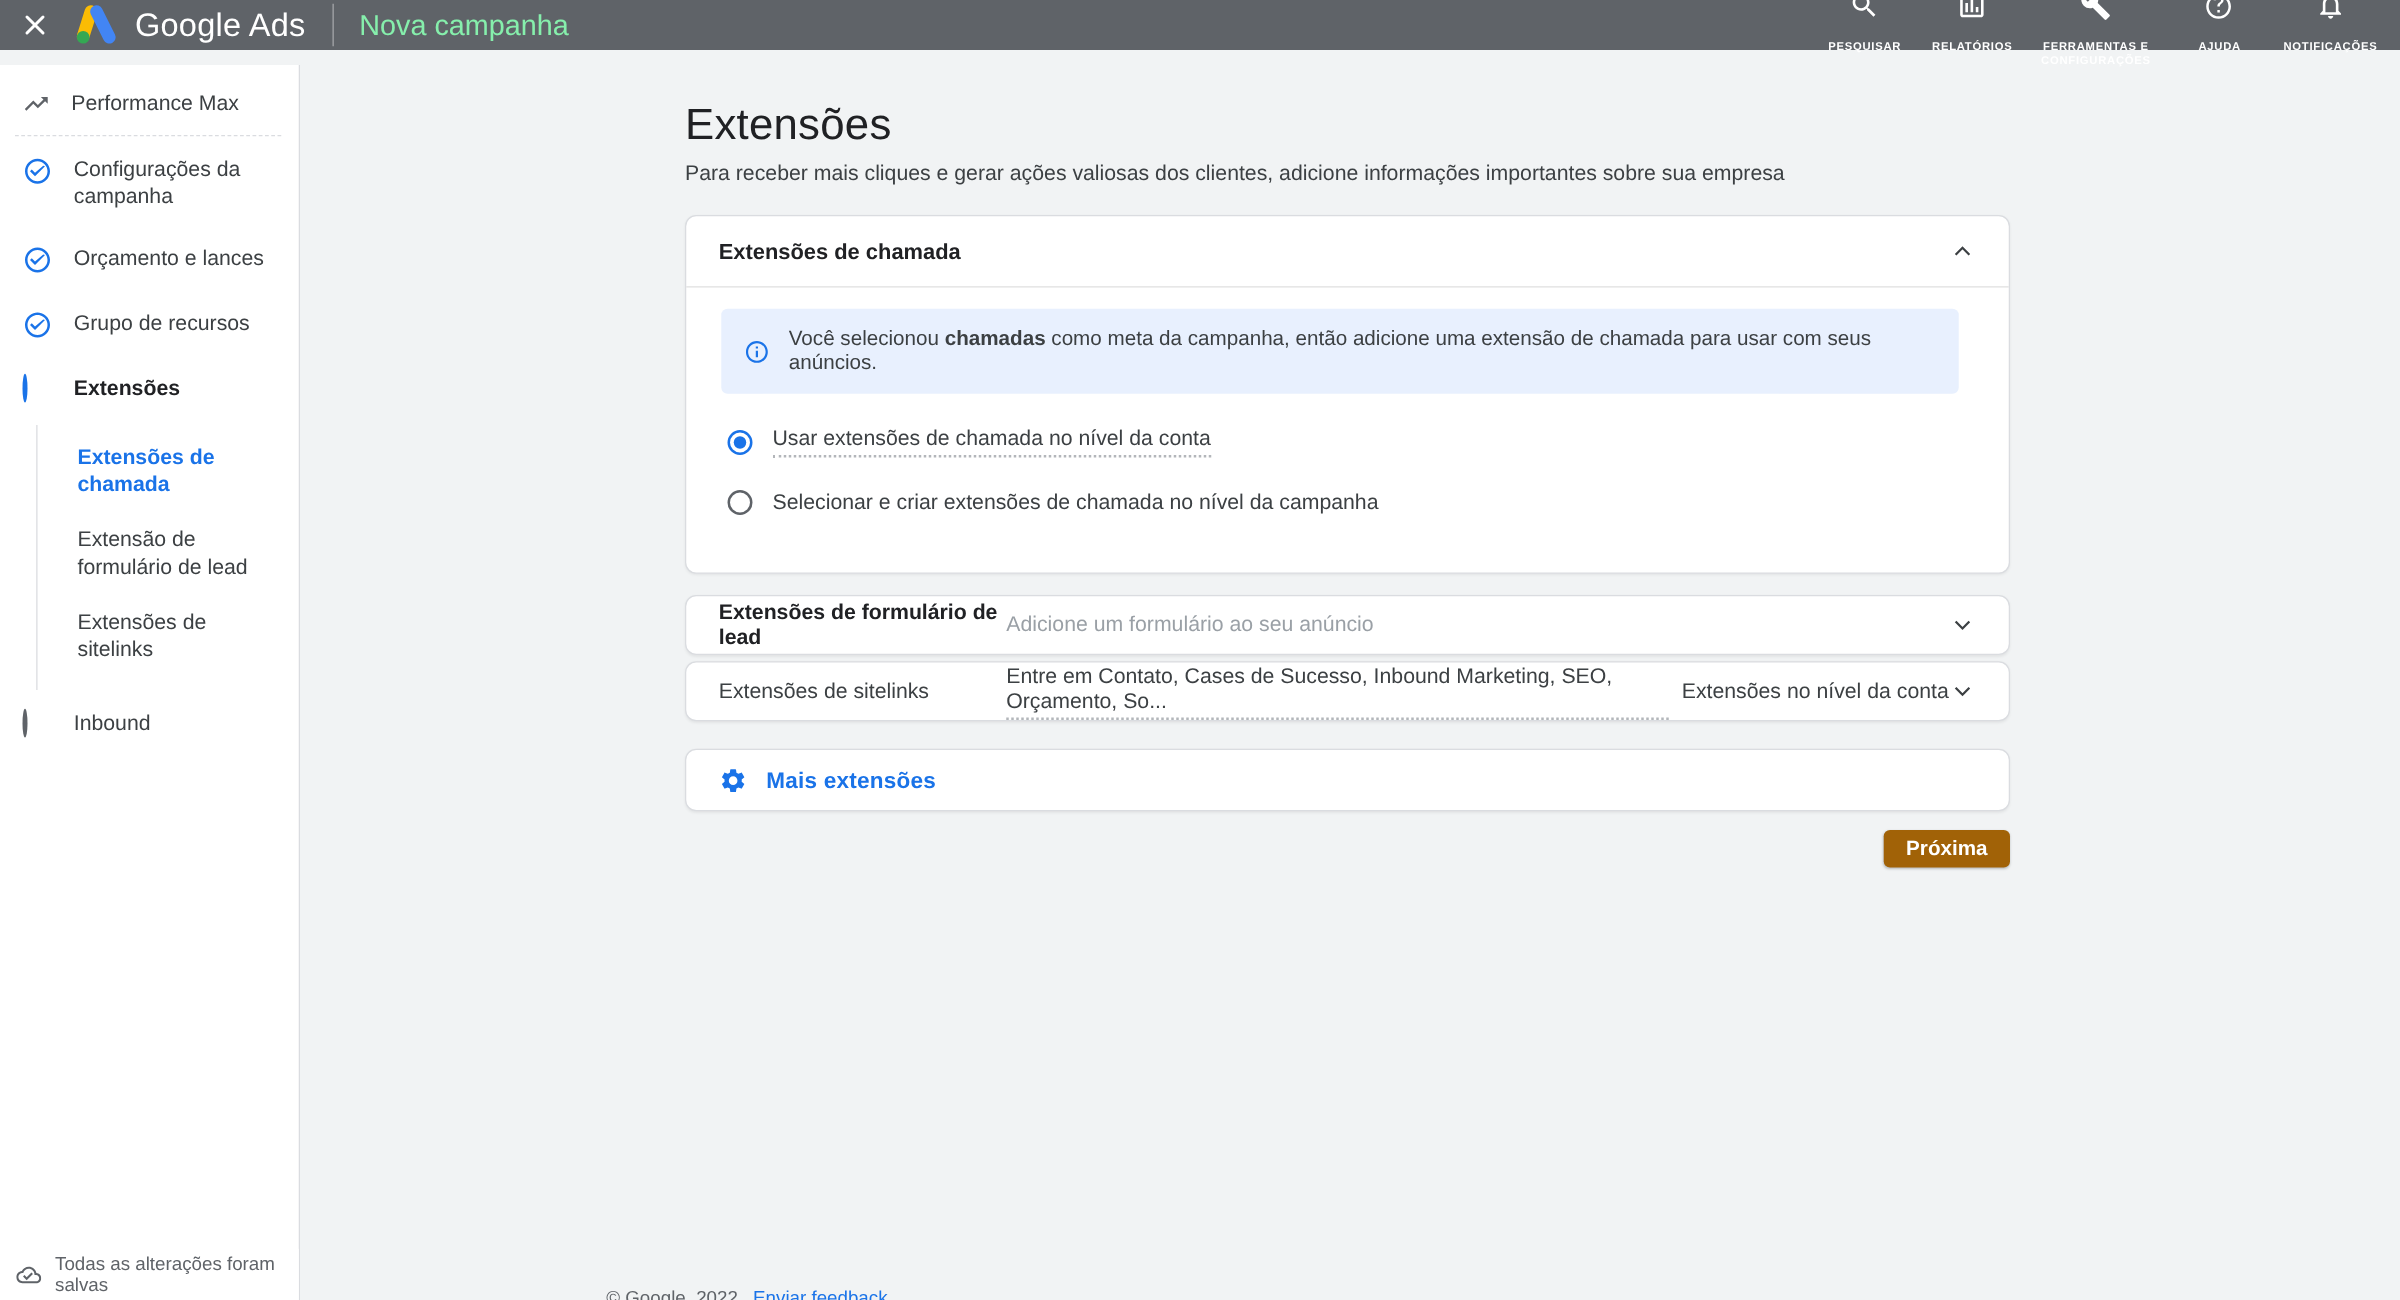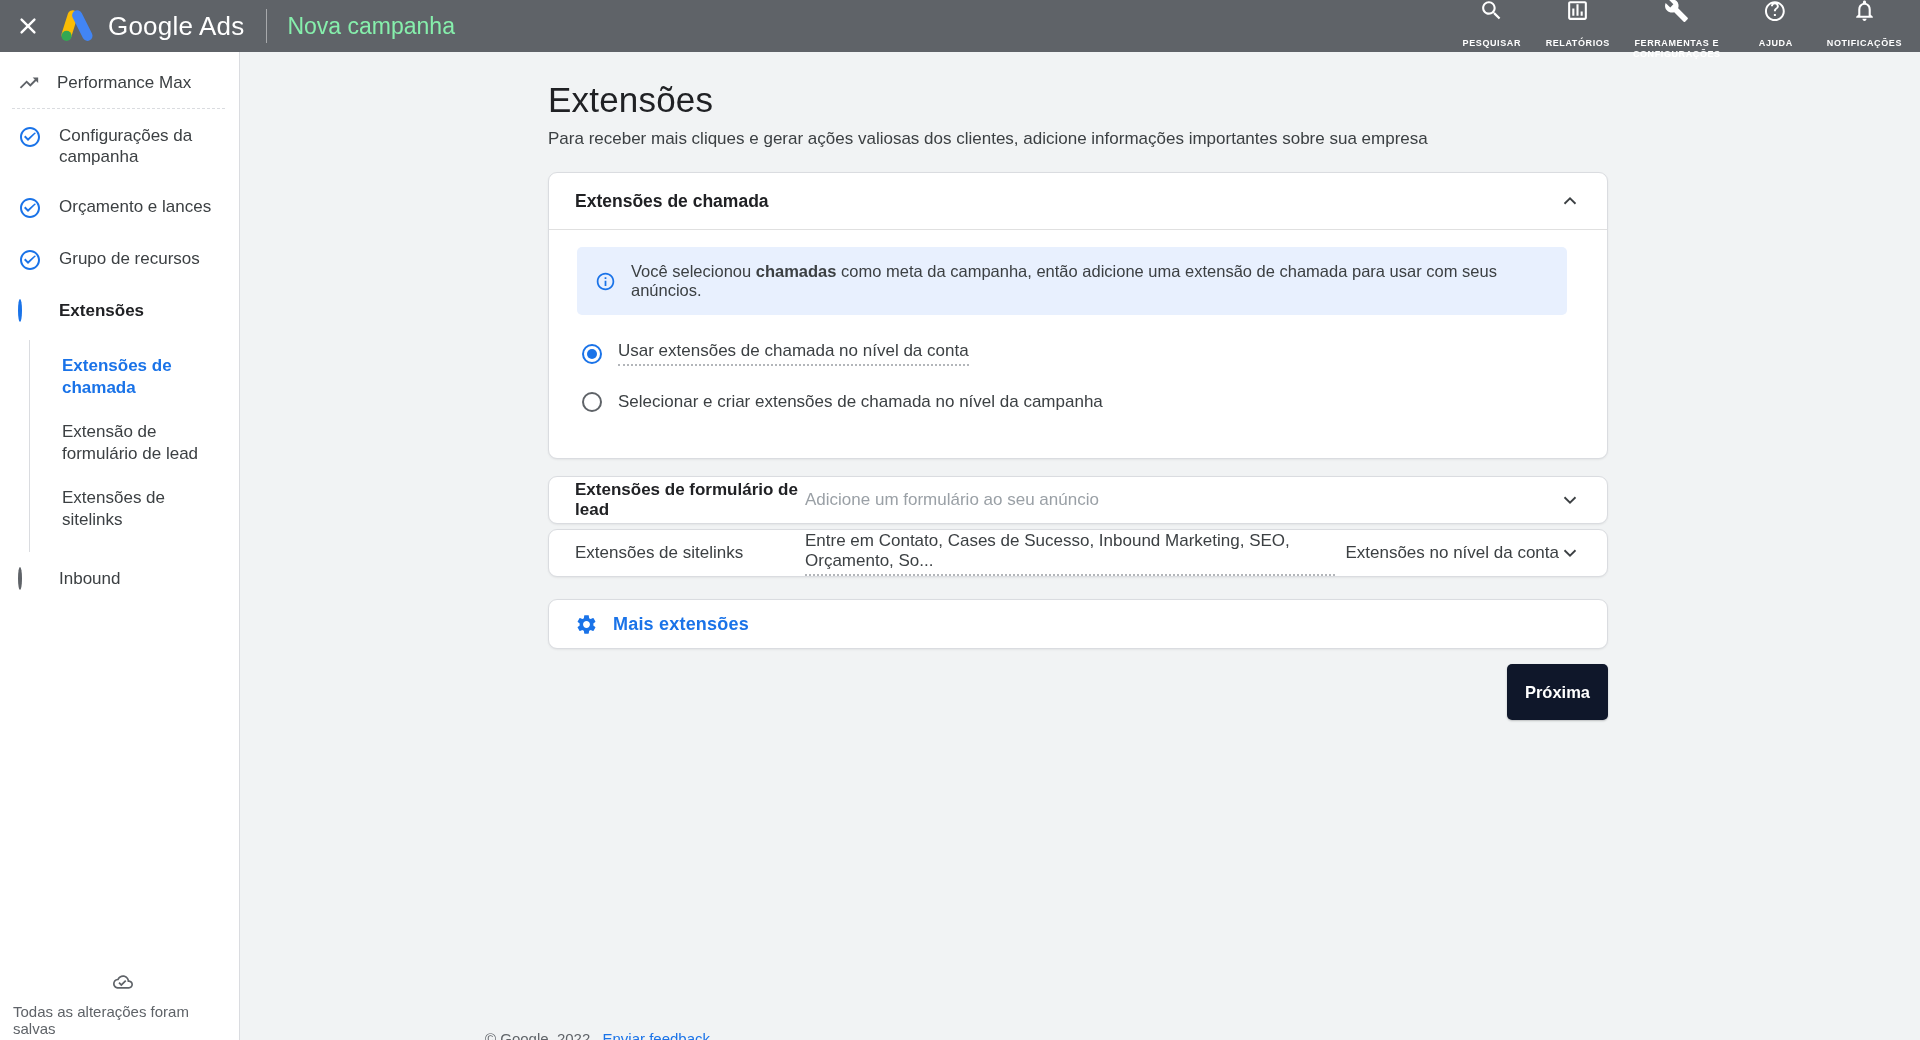--- a/index.html
+++ b/index.html
@@ -1,19 +1,19 @@
 <!DOCTYPE html>
 <html lang="pt-BR"><head>
 <meta charset="utf-8">
 <style>
   * { margin:0; padding:0; box-sizing:border-box; }
   html,body { width:1920px; height:1040px; overflow:hidden; font-family:"Liberation Sans", sans-serif; background:#f1f3f4; }
 
   
-  .topbar { position:fixed; top:0; left:0; width:100%; height:52px; background:#5f6368; display:flex; align-items:center; z-index:50; }
+  .topbar { position:fixed; top:0; left:0; width:100%; height:40px; background:#5f6368; display:flex; align-items:center; z-index:50; }
   .topbar-left { display:flex; align-items:center; height:100%; }
   .close-btn { width:56px; height:100%; display:flex; align-items:center; justify-content:center; cursor:pointer; }
   .logo { width:42px; height:38px; margin-right:10px; }
   .brand { color:#fff; font-size:26px; letter-spacing:.2px; }
   .tb-divider { width:1px; height:34px; background:rgba(255,255,255,.45); margin:0 20px 0 22px; }
   .page-title { color:#86efac; font-size:23px; }
   .topbar-right { margin-left:auto; display:flex; align-items:flex-start; gap:8px; padding:6px 14px 0 0; }
   .tb-action { display:flex; flex-direction:column; align-items:center; gap:15px; min-width:78px; max-width:104px; cursor:pointer; padding:2px 4px; }
   .tb-action svg { width:25px; height:25px; }
   .tb-action .lbl { color:#fff; font-size:9px; font-weight:700; letter-spacing:.6px; text-align:center; line-height:1.25; text-transform:uppercase; }
@@ -23,21 +23,21 @@
   .side-head { display:flex; align-items:center; gap:17px; padding:20px 18px 12px 18px; font-size:17px; color:#3c4043;text-align:right; }
   .dash-div { border-bottom:1px dashed #dadce0; margin:2px 14px 2px 12px; }
   .step { display:flex; align-items:flex-start; gap:17px; padding:14px 18px; font-size:17px; color:#3c4043; cursor:pointer; line-height:1.25; }
   .step .ic { width:24px; height:24px; flex:none; }
   .step.current { font-weight:700; color:#202124; }
   .ring { width:20px; height:20px; border-radius:50%; border:2.5px solid #1a73e8; margin:0 auto; }
   .ring.gray { border-color:#5f6368; }
   .sub-list { margin:2px 0 2px 29px; border-left:1px solid #dadce0; padding:4px 10px 10px 32px; }
   .sub-item { font-size:17px; color:#3c4043; padding:11px 0; cursor:pointer; line-height:1.3; }
   .sub-item.active { color:#1a73e8; font-weight:700; }
-  .save-status { position:absolute; bottom:0; left:0; width:100%; display:flex; align-items:center; gap:11px; padding:4px 6px 3px 13px; color:#5f6368; font-size:15px; background:#fff;flex-direction:column; }
+  .save-status { position:absolute; bottom:0; left:0; width:100%; display:flex; align-items:center; gap:11px; padding:4px 6px 3px 13px; color:#5f6368; font-size:15px; background:#fff; }
   .save-status svg { width:20px; height:20px; flex:none; }
 
   
   .main { position:absolute; top:52px; left:240px; width:1680px; height:calc(100% - 52px); background:#f1f3f4; }
   .content { padding:28px 0 0 308px; width:1368px; }
   .col { width:1060px; }
   h1.pg { font-size:35px; font-weight:400; color:#202124; letter-spacing:.2px; }
   .pg-sub { margin-top:9px; font-size:17px; color:#3c4043; }
 
   .card { background:#fff; border:1px solid #dadce0; border-radius:9px; box-shadow:0 1px 2px rgba(60,64,67,.08); }
@@ -63,21 +63,21 @@
   .row-hint { font-size:17px; color:#9aa0a6; }
   .row-value { font-size:17px; color:#3c4043; }
   .row-scope { font-size:17px; color:#3c4043; margin-left:10px; white-space:nowrap; }
   .row-card .chev { margin-left:auto; width:22px; height:22px; flex:none; }
 
   .more-card { margin-top:22px; height:50px; display:flex; align-items:center; gap:15px; padding:0 26px; cursor:pointer; }
   .more-card svg { width:23px; height:23px; }
   .more-lbl { font-size:18px; font-weight:700; color:#1a73e8; letter-spacing:.2px; }
 
   .btn-row { display:flex; justify-content:flex-end; margin-top:15px; }
-  .next-btn { background:#0f172a; color:#fff; border:none; border-radius:5px; height:56px; padding:0 18px; font-size:16.5px; font-weight:700; font-family:"Liberation Sans", sans-serif; cursor:pointer; box-shadow:0 1px 2px rgba(60,64,67,.3); }
+  .next-btn { background:#a16207; color:#fff; border:none; border-radius:5px; height:30px; padding:0 18px; font-size:16.5px; font-weight:700; font-family:"Liberation Sans", sans-serif; cursor:pointer; box-shadow:0 1px 2px rgba(60,64,67,.3); }
 
   .footer { position:absolute; left:245px; bottom:-7px; font-size:15px; color:#5f6368; display:flex; gap:8px; white-space:nowrap; }
   .footer a { color:#1a73e8; text-decoration:none; cursor:pointer; }
 </style>
 </head>
 <body>
 
 <header class="topbar">
   <div class="topbar-left">
     <div class="close-btn">

